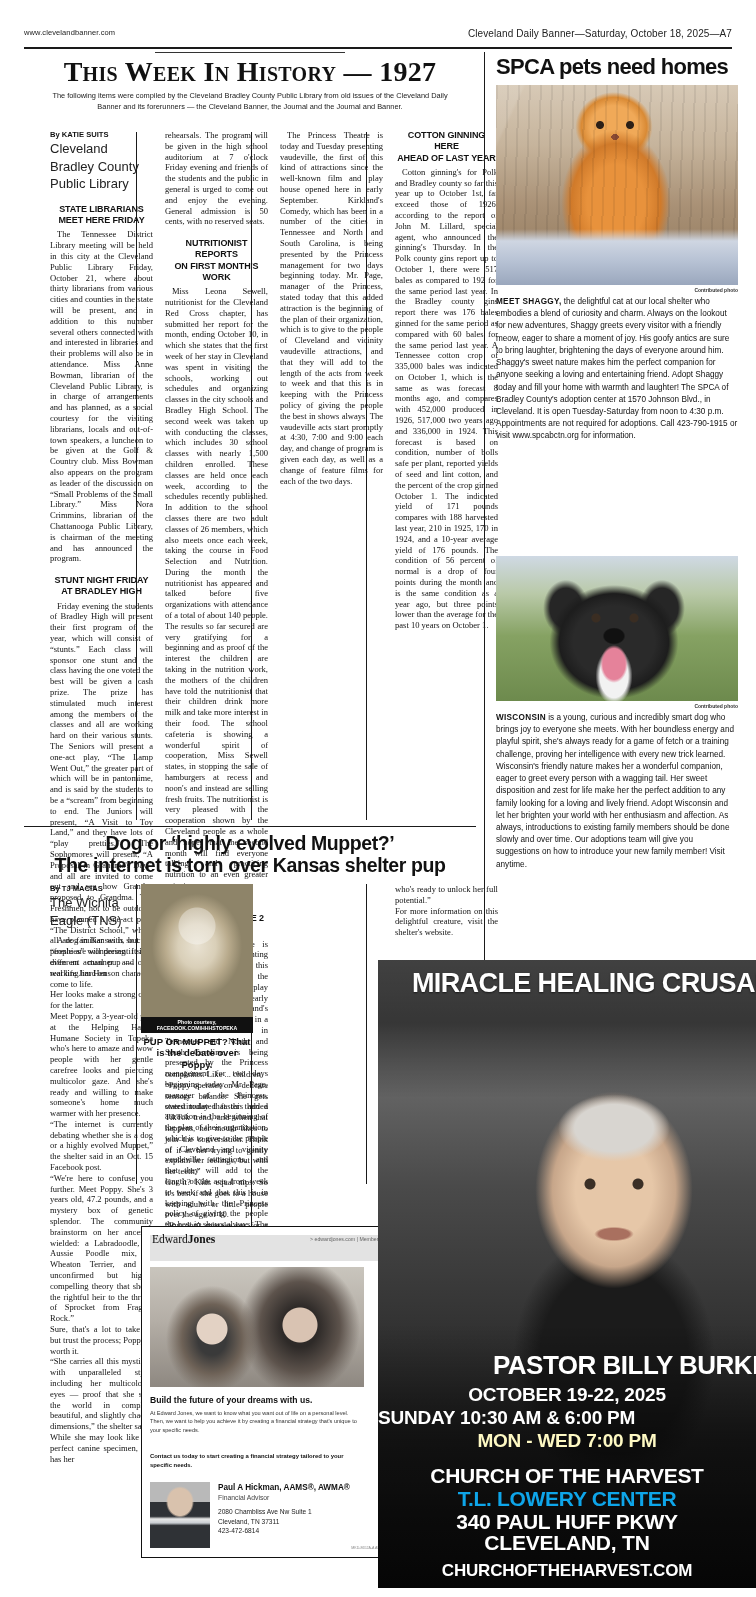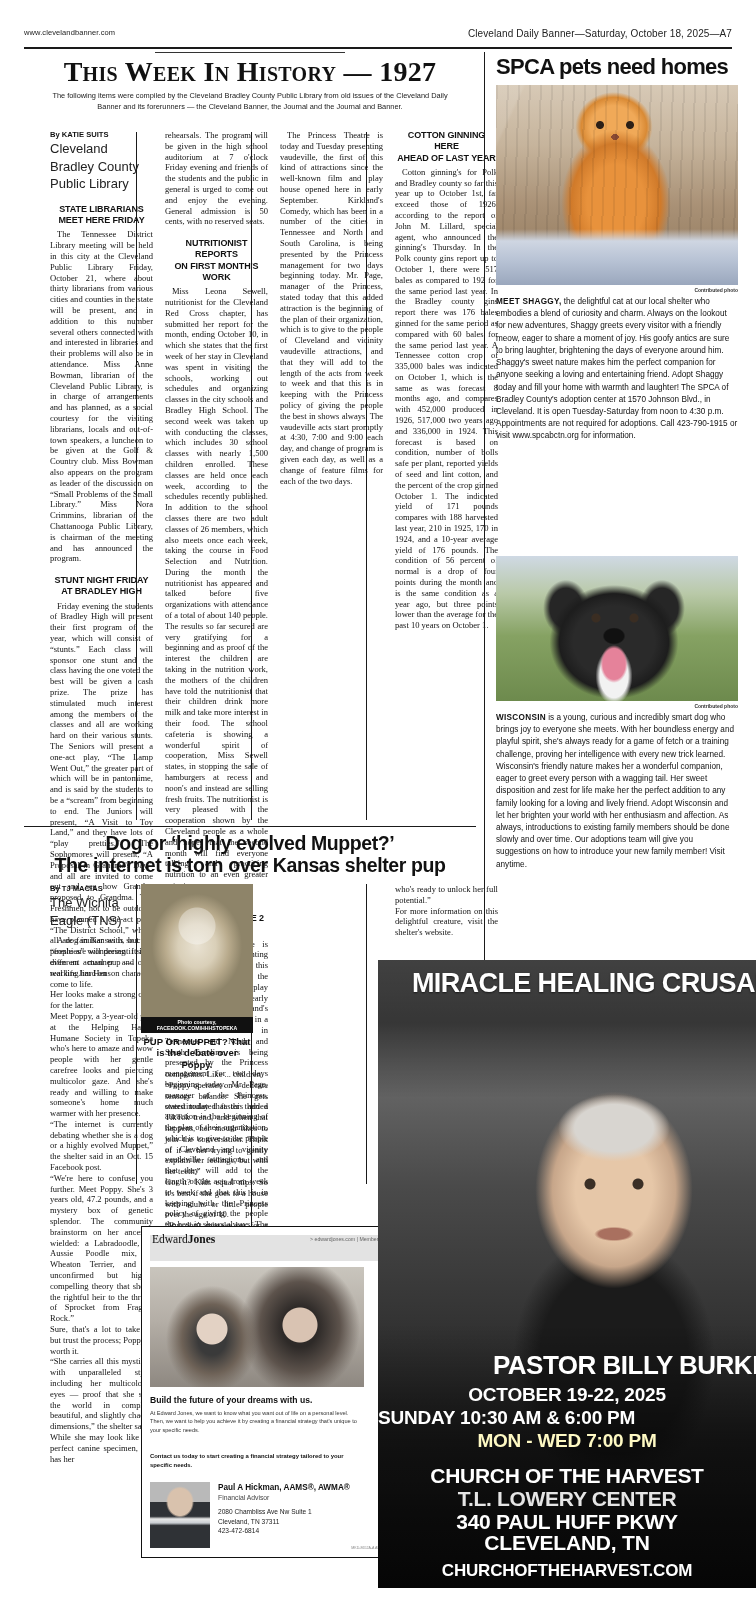--- a/index.html
+++ b/index.html
@@ -100,21 +100,21 @@
          font-weight:700;font-size:26px;letter-spacing:-.5px;color:#fff;padding-left:13px;}
   .cr-d1{position:absolute;left:0;top:424px;width:378px;text-align:center;font-family:"Liberation Sans",sans-serif;
          font-weight:700;font-size:19px;color:#fff;letter-spacing:-.2px;}
   .cr-d2{position:absolute;left:0;top:447px;width:378px;text-align:left;font-family:"Liberation Sans",sans-serif;
          font-weight:700;font-size:19px;color:#fff;letter-spacing:-.2px;}
   .cr-d3{position:absolute;left:0;top:470px;width:378px;text-align:center;font-family:"Liberation Sans",sans-serif;
          font-weight:700;font-size:19px;color:#fef9c3;letter-spacing:-.2px;}
   .cr-v1{position:absolute;left:0;top:504px;width:378px;text-align:center;font-family:"Liberation Sans",sans-serif;
          font-weight:700;font-size:21px;color:#fff;letter-spacing:-.3px;}
   .cr-v2{position:absolute;left:0;top:527px;width:378px;text-align:center;font-family:"Liberation Sans",sans-serif;
-         font-weight:700;font-size:21px;color:#e5e5e5;letter-spacing:-.3px;}
+         font-weight:700;font-size:21px;color:#0ea5e9;letter-spacing:-.3px;}
   .cr-v3{position:absolute;left:0;top:550px;width:378px;text-align:center;font-family:"Liberation Sans",sans-serif;
          font-weight:700;font-size:21px;color:#fff;letter-spacing:-.3px;}
   .cr-web{position:absolute;left:0;top:586px;width:378px;text-align:center;font-family:"Liberation Sans",sans-serif;
          font-weight:700;font-size:17px;color:#fff;letter-spacing:-.2px;}
 
   
   .ph{position:absolute;inset:0;}
 </style>
 </head>
 <body>

